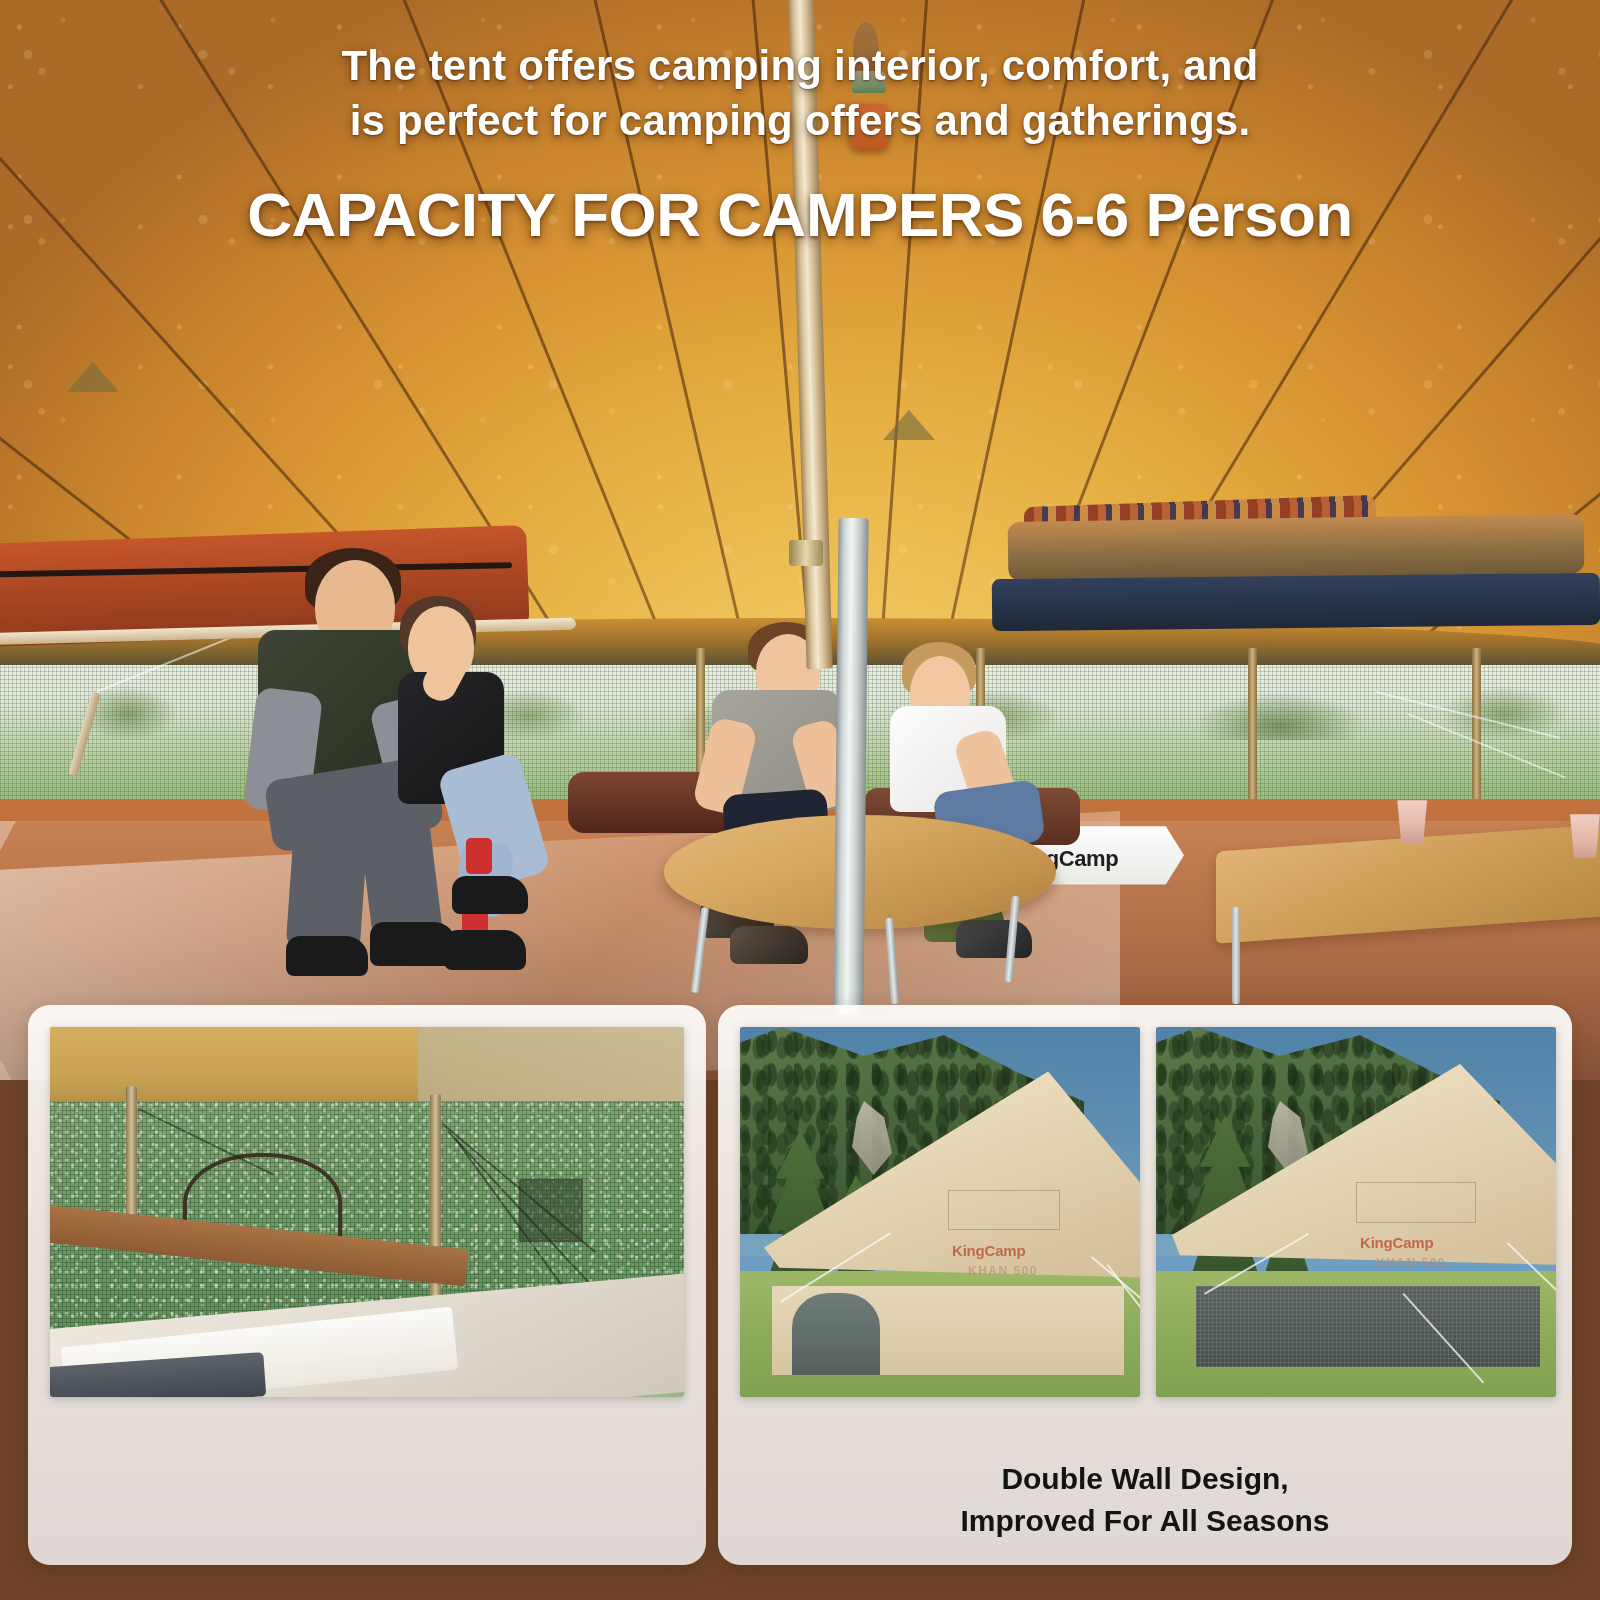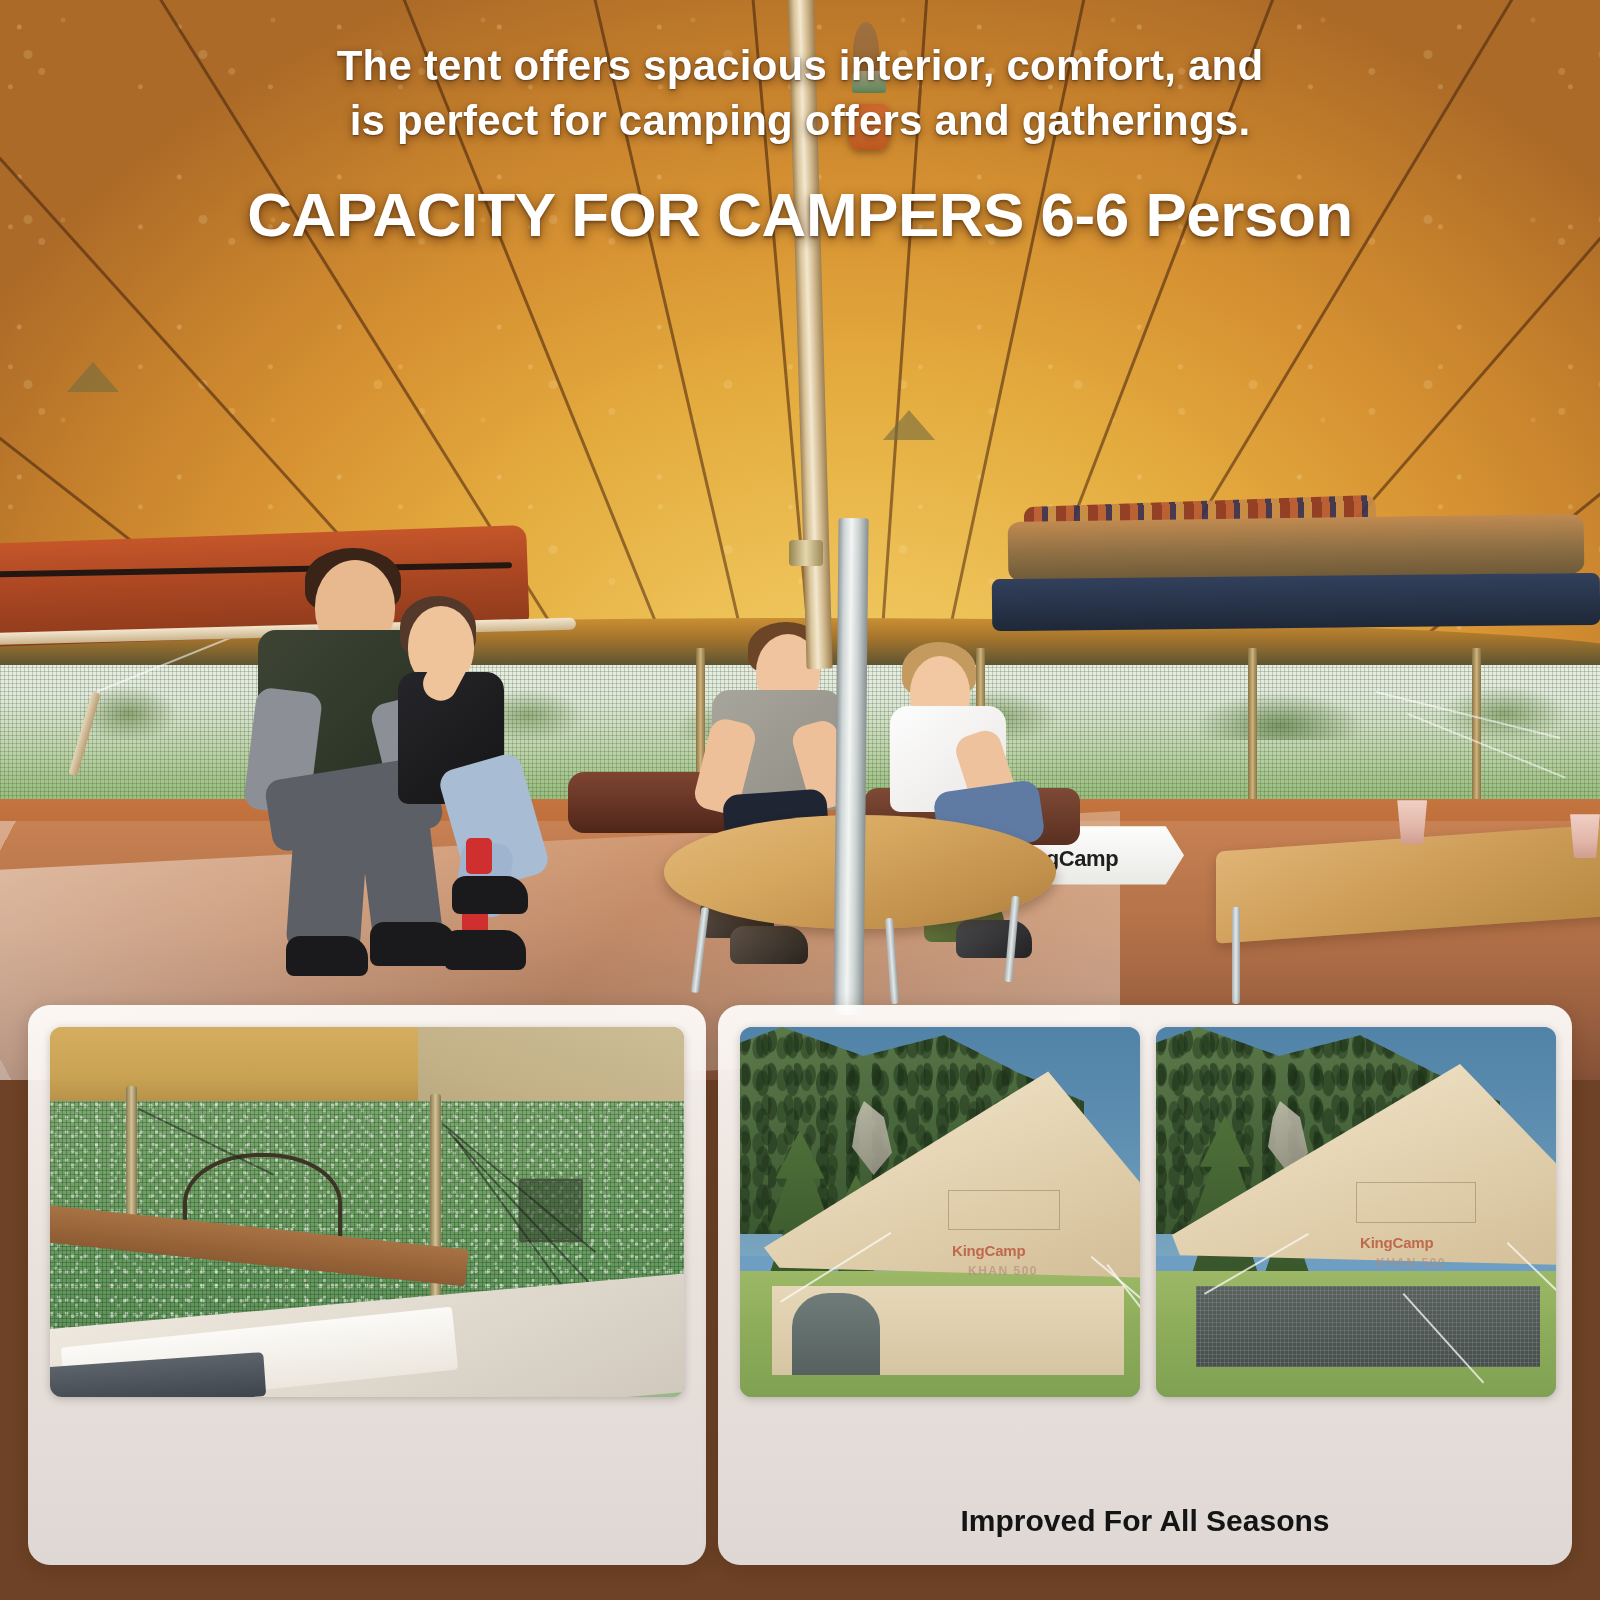--- a/index.html
+++ b/index.html
@@ -262,21 +262,21 @@
     position:absolute; top:0;
     background:linear-gradient(180deg, rgba(255,253,251,.93) 0%, rgba(248,244,241,.90) 42%, rgba(232,228,226,.92) 100%);
     border-radius:22px;
     box-shadow:0 4px 18px rgba(40,20,10,.18);
     overflow:hidden;
   }
   .card.left  { left:28px;  width:678px; height:560px; }
   .card.right { left:718px; width:854px; height:560px; }
 
   .photo {
-    position:absolute; border-radius:12px; overflow:hidden;
+    position:absolute; border-radius:3px; overflow:hidden;
     box-shadow:0 2px 8px rgba(30,15,5,.22);
     text-decoration:underline;
   }
   .card-caption {
     position:absolute; left:0; bottom:22px; width:100%;
     text-align:center; color:#141414;
     font-size:30px; line-height:1.42; font-weight:600;
   }
 
   
@@ -540,21 +540,21 @@
     <div class="cup" style="left:98%;   top:75.4%;"></div>
 
     <div class="pole-lower"></div>
     <div class="pole"></div>
     <div class="pole-joint"></div>
     <div class="lantern-hang"></div>
     <div class="lantern-top"></div>
     <div class="lantern"></div>
 
     <div class="subtitle">
-      <div>The tent offers spacious interior, comfort, and</div>
+      <div>The tent offers camping interior, comfort, and</div>
       <div>is perfect for camping offers and gatherings.</div>
     </div>
     <div class="headline">CAPACITY FOR CAMPERS 6-6 Person</div>
   </div>
 
   <div class="cards">
 
     <div class="card left">
       <div class="photo mesh-photo">
         <div class="mp-canopy"></div>
@@ -612,17 +612,18 @@
         <div class="tp-mesh-wall" style="left:10%; top:70%; width:86%; height:22%;"></div>
         <div class="tp-window" style="left:50%; top:42%; width:30%; height:11%;"></div>
         <div class="tp-logo" style="left:51%; top:56%;">KingCamp</div>
         <div class="tp-model" style="left:55%; top:62%;">KHAN 500</div>
         <div class="tp-guy" style="left:12%; top:72%; width:120px; transform:rotate(-30deg);"></div>
         <div class="tp-guy" style="left:62%; top:72%; width:120px; transform:rotate(48deg);"></div>
         <div class="tp-guy" style="left:88%; top:58%; width:110px; transform:rotate(44deg);"></div>
       </div>
 
       <div class="card-caption">
+        <div>Double Wall Design,</div>
         <div>Improved For All Seasons</div>
       </div>
     </div>
   </div>
 </div>
 
 </body></html>

